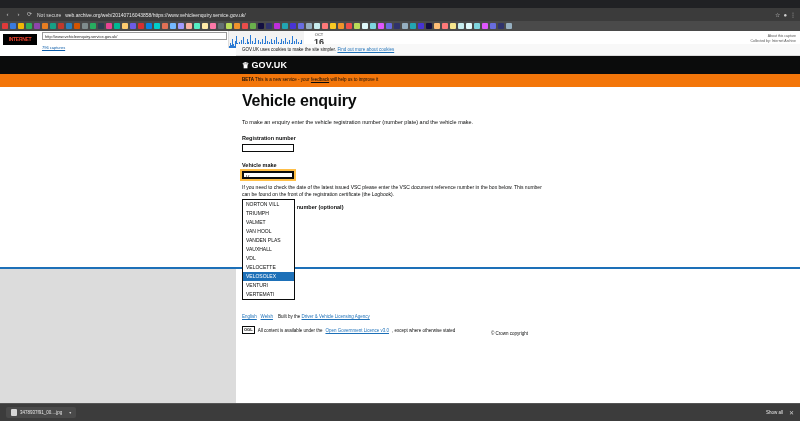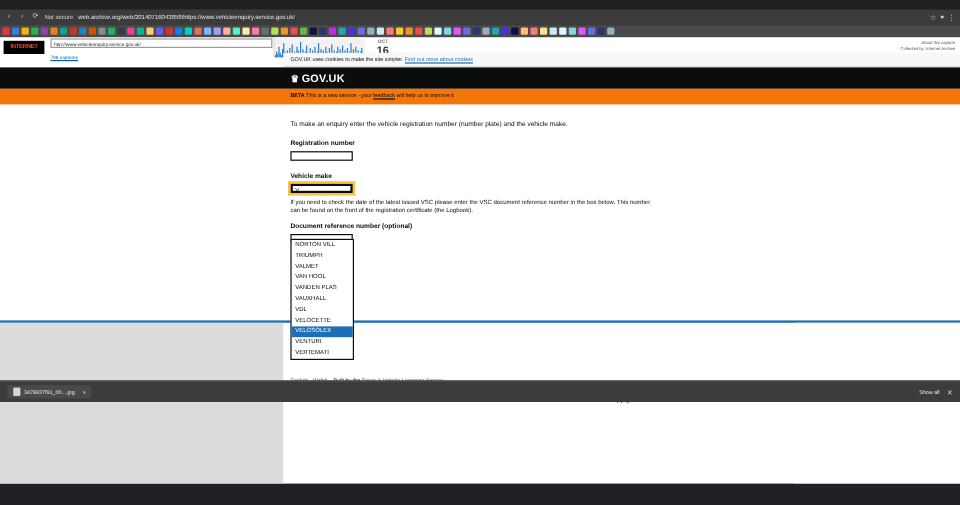--- a/index.html
+++ b/index.html
@@ -8,21 +8,21 @@
     background: #202124;
     width: 800px;
     height: 421px;
     overflow: hidden;
     font-family: "Liberation Sans", sans-serif;
   }
 
   #page {
     position: relative;
     width: 800px;
-    height: 335px;
+    height: 421px;
     background: #323232;
   }
   .tabstrip {
     position: absolute;
     top: 0; left: 0;
     width: 800px;
     height: 8px;
     background: #202124;
   }
   .urlbar-row {
@@ -643,20 +643,21 @@
     <div class="govuk-betabar">
       <div class="beta-inner">
         <span class="beta-tag">BETA</span>
         <span>This is a new service - your</span>
         <a href="#">feedback</a>
         <span>will help us to improve it</span>
       </div>
     </div>
 
     <div class="content">
+      <h1 class="page-title">Vehicle enquiry</h1>
       <p class="intro">To make an enquiry enter the vehicle registration number (number plate) and the vehicle make.</p>
 
       <div class="form-label">Registration number</div>
       <div class="text-input"></div>
 
       <div class="form-label">Vehicle make</div>
       <div class="text-input focused">V</div>
 
       <div class="hint-block">If you need to check the date of the latest issued VSC please enter the VSC document reference number in the box below. This number can be found on the front of the registration certificate (the Logbook).</div>
       <div class="subhead">Document reference number (optional)</div>

